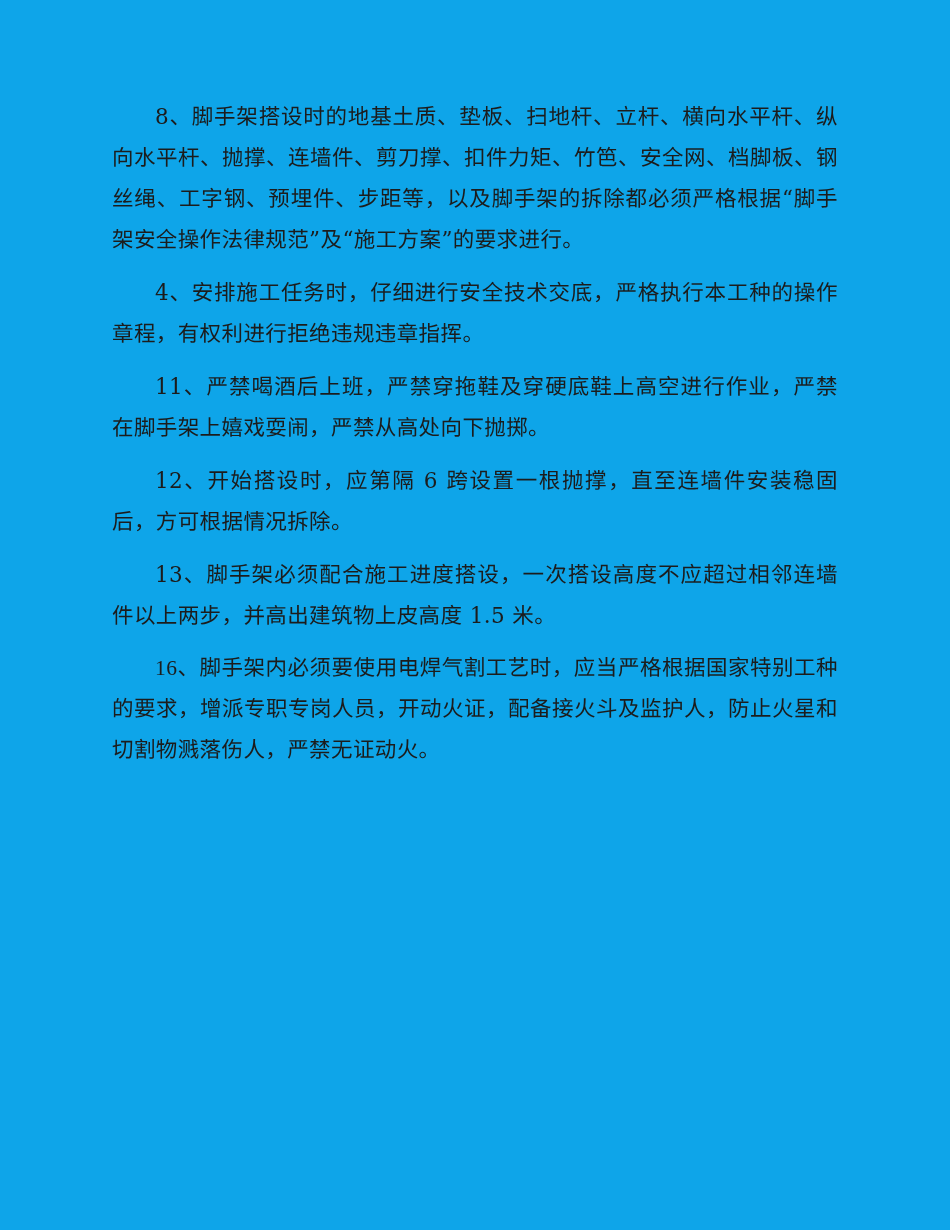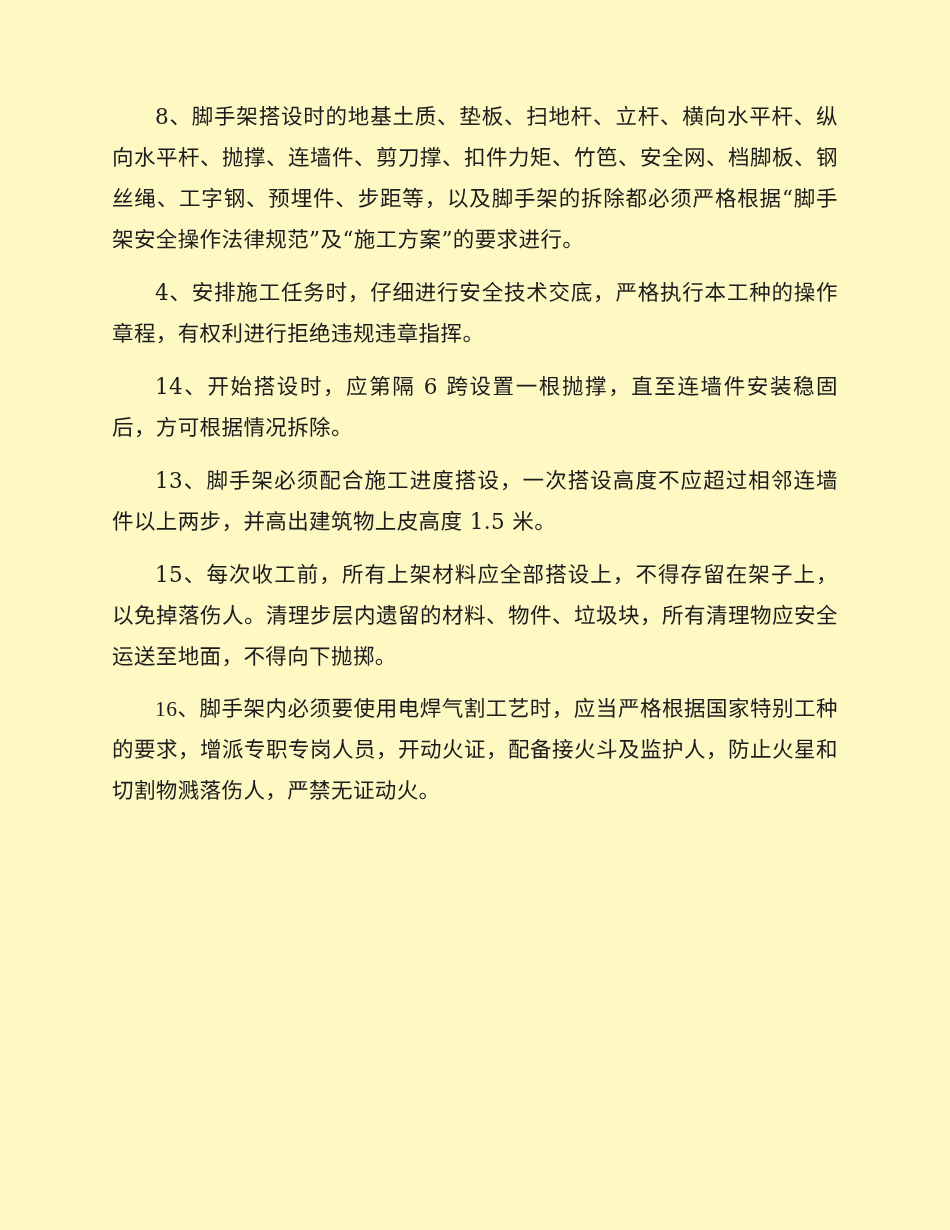--- a/index.html
+++ b/index.html
@@ -3,21 +3,21 @@
 <meta charset="utf-8">
 <style>
   html, body {
     margin: 0;
     padding: 0;
     background: #ffffff;
   }
   .page {
     width: 950px;
     height: 1230px;
-    background: #fef9c3;
+    background: #0ea5e9;
     box-sizing: border-box;
     padding: 96px 112px 60px 112px;
     font-family: "DejaVu Serif", "Liberation Serif", serif;
     color: #1a1a1a;
     overflow: hidden;
   }
   .doc-body {
     display: block;
   }
   .para {
@@ -35,18 +35,18 @@
     font-family: Liberation Serif, serif;
   }
 </style>
 </head>
 <body>
 
 <div class="page">
   <div class="doc-body">
     <p class="para">8、脚手架搭设时的地基土质、垫板、扫地杆、立杆、横向水平杆、纵向水平杆、抛撑、连墙件、剪刀撑、扣件力矩、竹笆、安全网、档脚板、钢丝绳、工字钢、预埋件、步距等，以及脚手架的拆除都必须严格根据“脚手架安全操作法律规范”及“施工方案”的要求进行。</p>
     <p class="para">4、安排施工任务时，仔细进行安全技术交底，严格执行本工种的操作章程，有权利进行拒绝违规违章指挥。</p>
-    <p class="para">14、开始搭设时，应第隔 6 跨设置一根抛撑，直至连墙件安装稳固后，方可根据情况拆除。</p>
+    <p class="para">11、严禁喝酒后上班，严禁穿拖鞋及穿硬底鞋上高空进行作业，严禁在脚手架上嬉戏耍闹，严禁从高处向下抛掷。</p>
+    <p class="para">12、开始搭设时，应第隔 6 跨设置一根抛撑，直至连墙件安装稳固后，方可根据情况拆除。</p>
     <p class="para">13、脚手架必须配合施工进度搭设，一次搭设高度不应超过相邻连墙件以上两步，并高出建筑物上皮高度 1.5 米。</p>
-    <p class="para">15、每次收工前，所有上架材料应全部搭设上，不得存留在架子上，以免掉落伤人。清理步层内遗留的材料、物件、垃圾块，所有清理物应安全运送至地面，不得向下抛掷。</p>
     <p class="para">16、脚手架内必须要使用电焊气割工艺时，应当严格根据国家特别工种的要求，增派专职专岗人员，开动火证，配备接火斗及监护人，防止火星和切割物溅落伤人，严禁无证动火。</p>
   </div>
 </div>
 
 </body></html>

